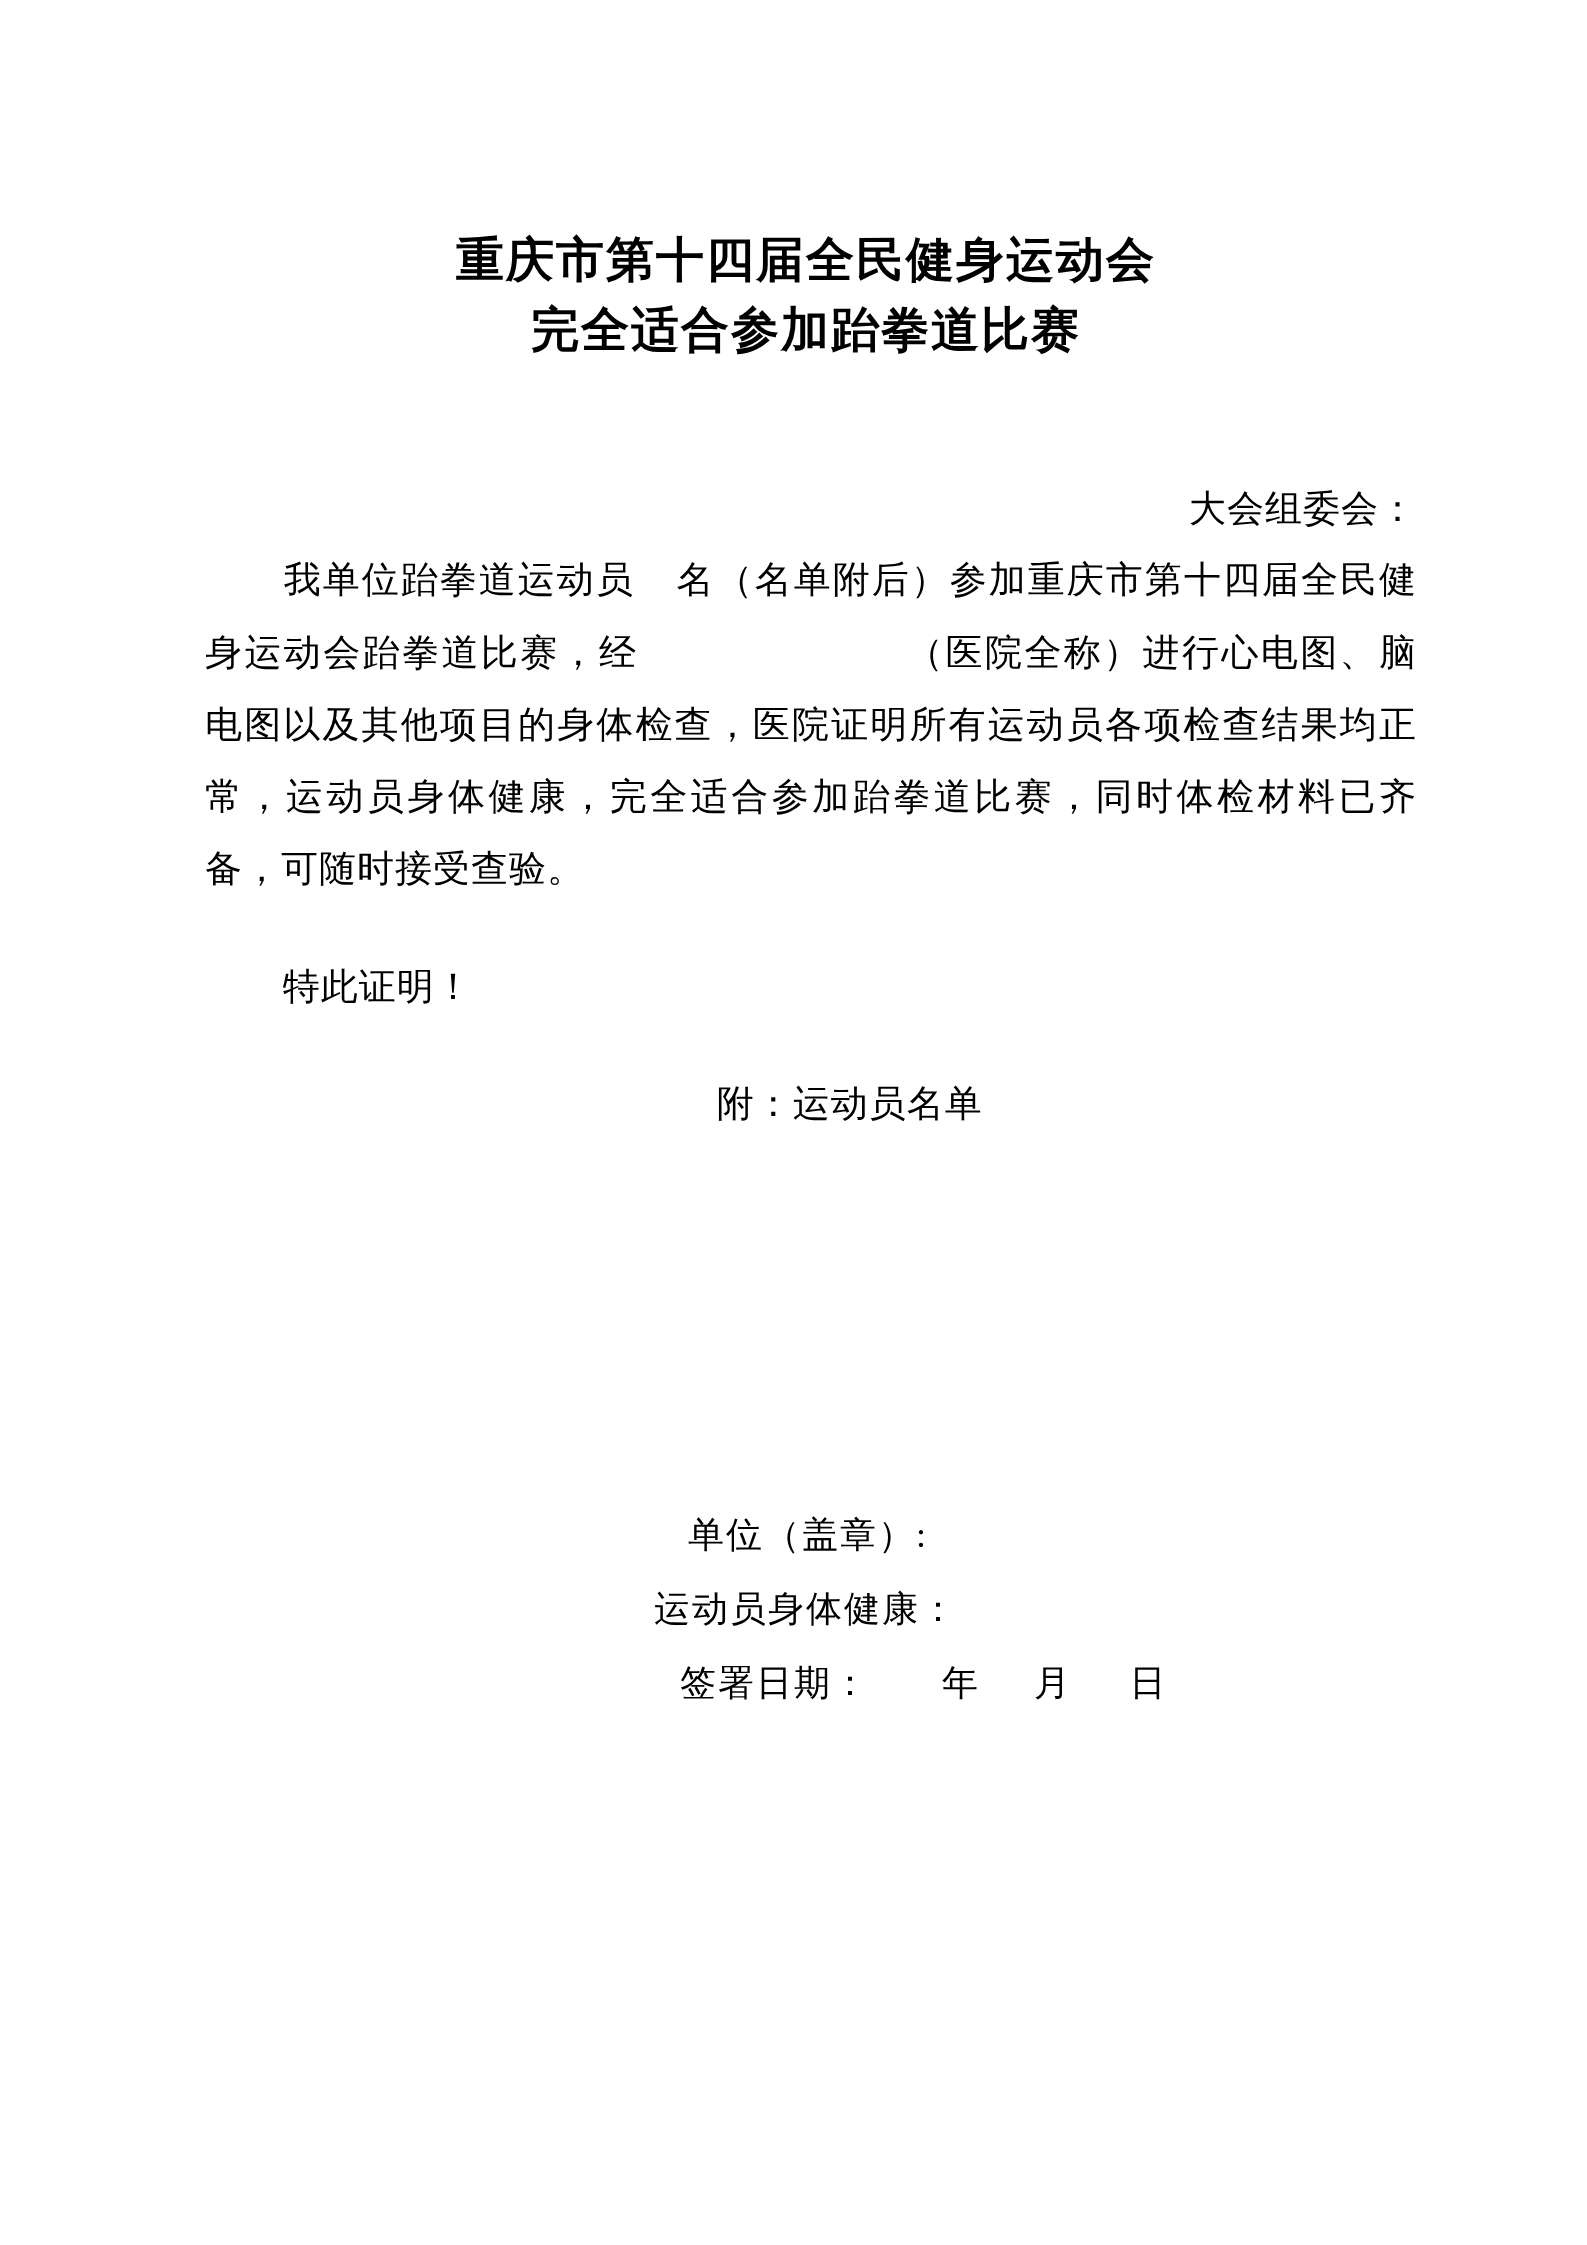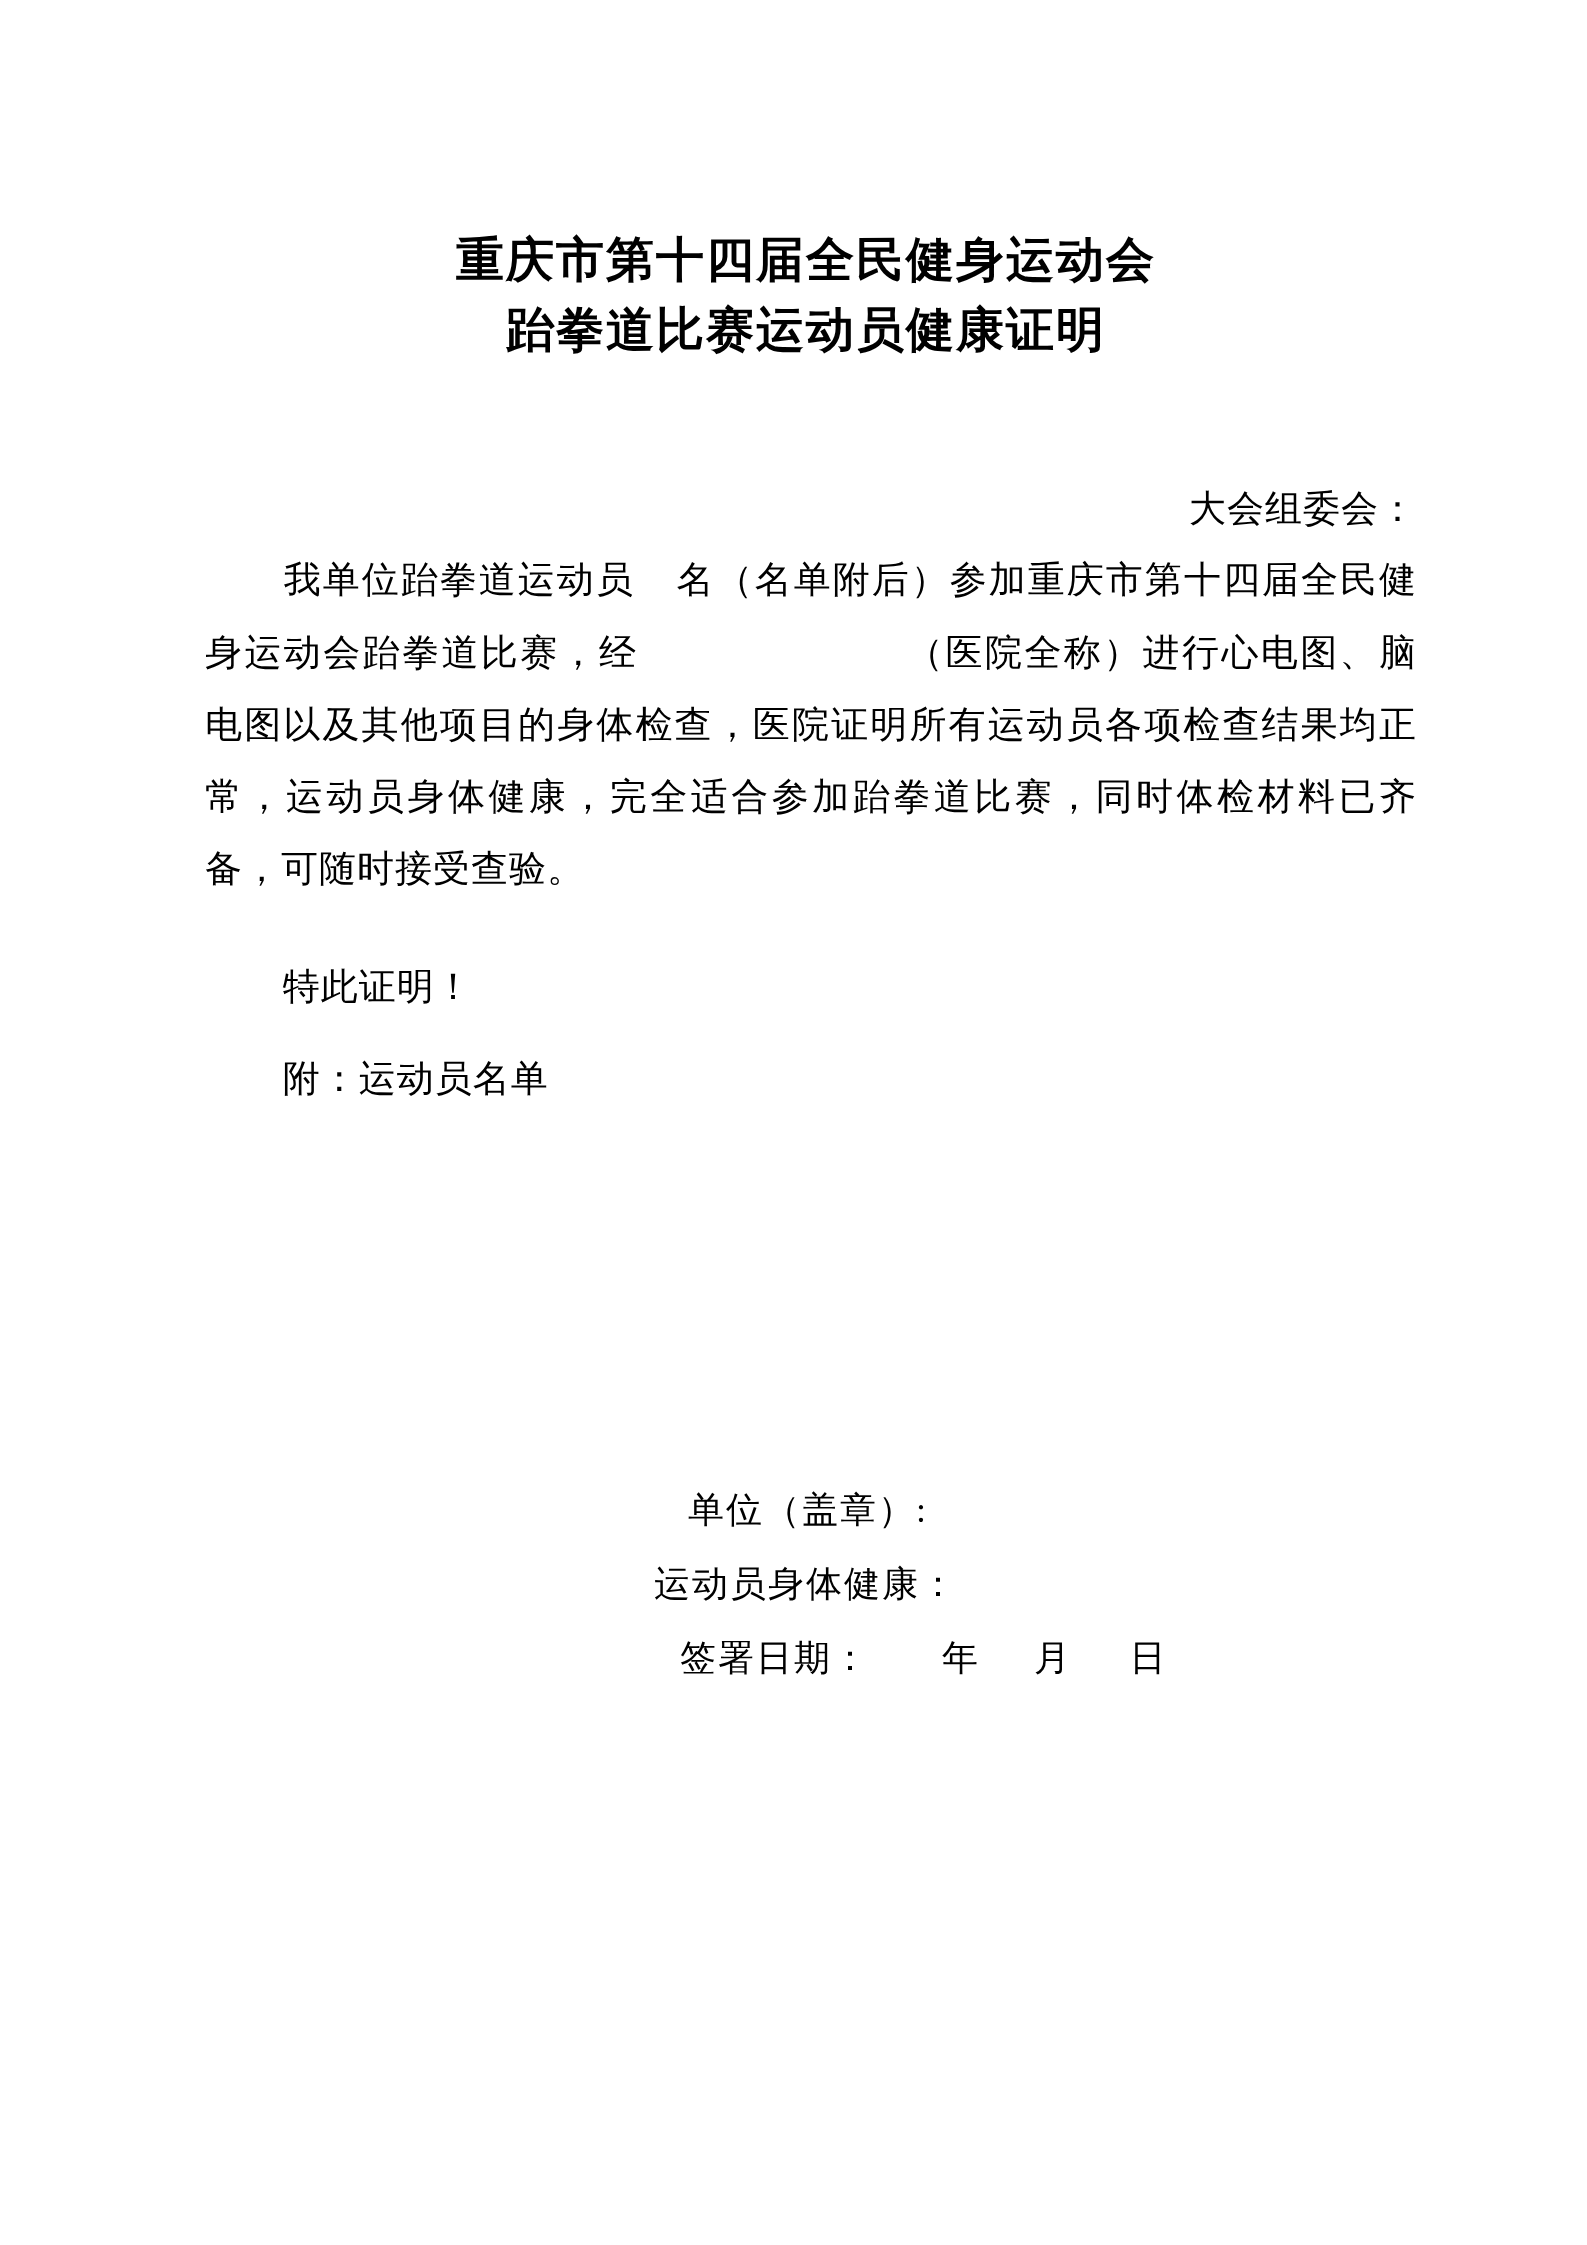--- a/index.html
+++ b/index.html
@@ -64,24 +64,25 @@
     display: inline-block;
     width: 7.2em;
   }
   .special-note {
     margin-top: 57px;
     font-size: 37px;
     text-indent: 2.1em;
     letter-spacing: 1px;
   }
   .attachment {
-    margin-top: 42px;
+    margin-top: 67px;
     font-size: 37px;
     text-indent: 2.1em;
     letter-spacing: 1px;
+    text-align: center;
   }
   .signature-block {
     margin-top: 370px;
     padding-left: 640px;
     font-size: 36px;
     letter-spacing: 2px;
     line-height: 2.05;
   }
   .sig-line {
     white-space: pre;
@@ -93,21 +94,21 @@
   .date-gap-2 { display: inline-block; width: 1.5em; }
   .date-gap-3 { display: inline-block; width: 1.6em; }
 </style>
 </head>
 <body>
 
 <div class="page">
 
   <div class="title-block">
     <div class="title-line">重庆市第十四届全民健身运动会</div>
-    <div class="title-line">跆拳道比赛运动员健康证明</div>
+    <div class="title-line">完全适合参加跆拳道比赛</div>
   </div>
 
   <div class="body-block">
 
     <div class="salutation">大会组委会：</div>
 
     <div class="para">
       <span class="indent" style="display:inline;"></span>
       <span style="display:inline-block; width:2.1em;"></span><span>我单位跆拳道运动员</span><span class="gap-inline-small"></span><span>名（名单附后）参加重庆市第十四届全民健身运动会跆拳道比赛，经</span><span class="gap-inline-large"></span><span>（医院全称）进行心电图、脑电图以及其他项目的身体检查，医院证明所有运动员各项检查结果均正常，运动员身体健康，完全适合参加跆拳道比赛，同时体检材料已齐备，可随时接受查验。</span>
     </div>

